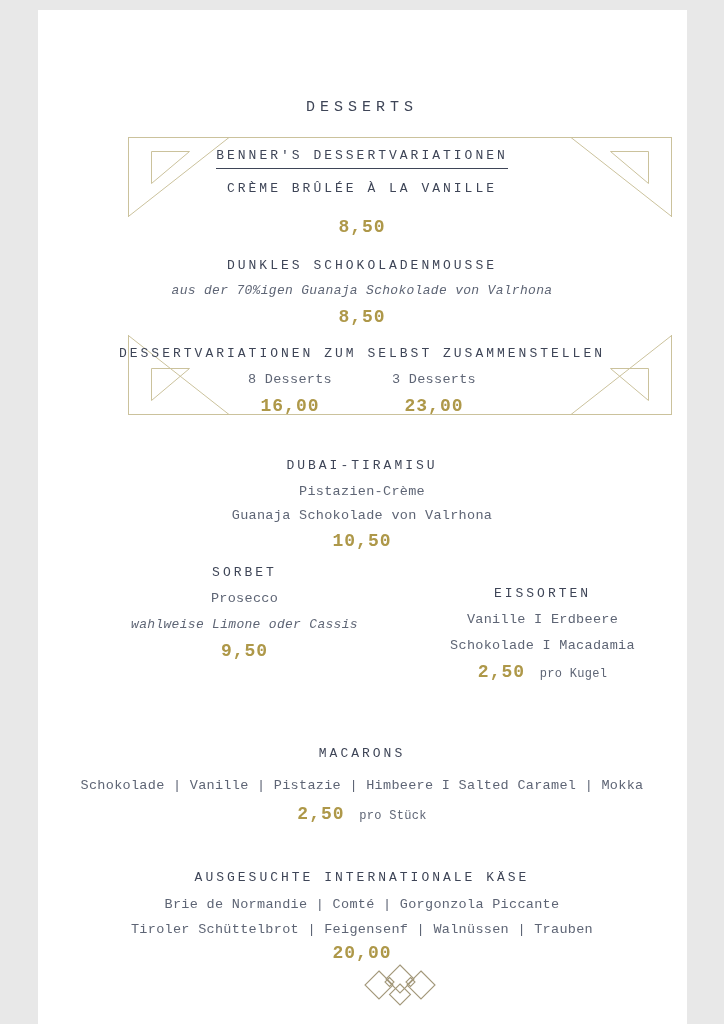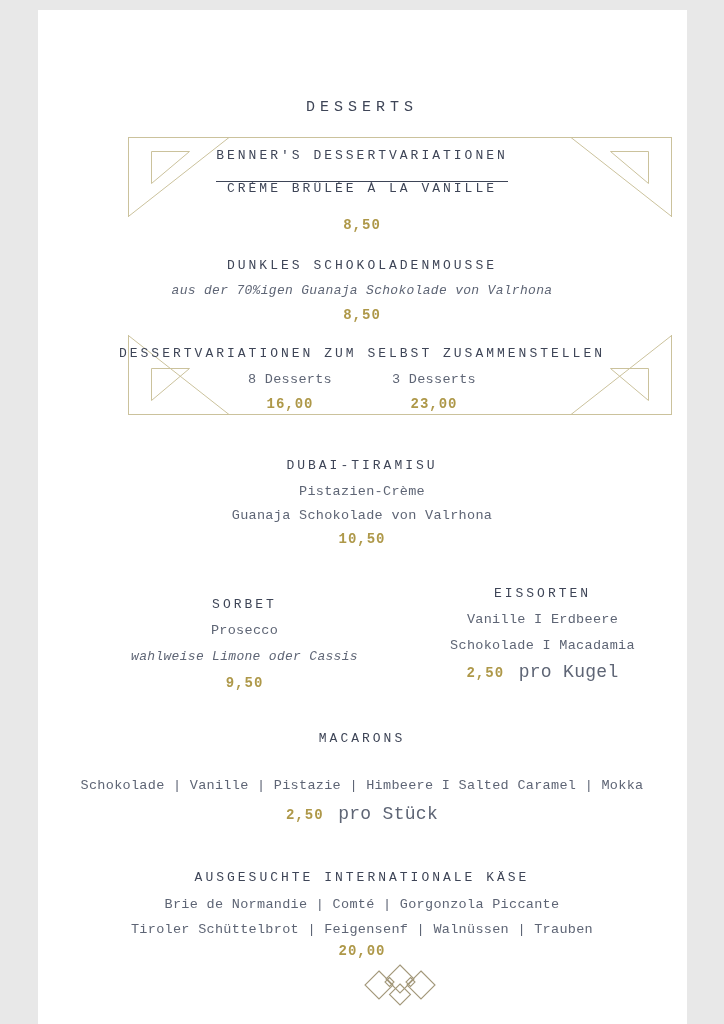--- a/index.html
+++ b/index.html
@@ -29,36 +29,36 @@
     font-size:15px;letter-spacing:5px;
     color:var(--c-heading);font-weight:400;
   }
   .heading{
     font-size:13px;letter-spacing:3px;
     color:var(--c-heading);font-weight:400;
   }
   .heading-underline{
     display:inline-block;
     border-bottom:1px solid var(--c-heading);
-    padding-bottom:17px;
+    padding-bottom:4px;
   }
   .body-line{
     font-size:13.5px;letter-spacing:0.3px;
     color:var(--c-body);font-weight:400;
   }
   .italic-line{
     font-size:13px;letter-spacing:0.3px;
     color:var(--c-body);font-style:italic;font-weight:400;
   }
   .price{
-    font-size:14px;letter-spacing:1px;
+    font-size:18px;letter-spacing:1px;
     color:var(--c-price);font-weight:700;
   }
   .price-suffix{
-    font-size:18px;letter-spacing:0.3px;
+    font-size:12px;letter-spacing:0.3px;
     color:var(--c-body);font-weight:400;
     margin-left:5px;
   }
   .options-row{
     display:flex;justify-content:center;gap:4px;
   }
   .options-row .opt{
     width:140px;text-align:center;
   }
   .column{
@@ -104,38 +104,38 @@
   <div class="center-block options-row" style="top:386px">
     <span class="opt price">16,00</span>
     <span class="opt price">23,00</span>
   </div>
 
   <div class="center-block heading" style="top:449px">DUBAI-TIRAMISU</div>
   <div class="center-block body-line" style="top:474px">Pistazien-Crème</div>
   <div class="center-block body-line" style="top:498px">Guanaja Schokolade von Valrhona</div>
   <div class="center-block price" style="top:521px">10,50</div>
 
-  <div class="column" style="left:40px;top:588px;width:334px">
+  <div class="column" style="left:40px;top:556px;width:334px">
     <div class="col-row heading">SORBET</div>
     <div class="col-row body-line">Prosecco</div>
     <div class="col-row italic-line">wahlweise Limone oder Cassis</div>
     <div class="col-row price">9,50</div>
   </div>
 
   <div class="column" style="left:368px;top:577px;width:274px">
     <div class="col-row heading">EISSORTEN</div>
     <div class="col-row body-line">Vanille I Erdbeere</div>
     <div class="col-row body-line">Schokolade I Macadamia</div>
     <div class="col-row">
       <span class="price">2,50</span>
       <span class="price-suffix">pro Kugel</span>
     </div>
   </div>
 
-  <div class="center-block heading" style="top:722px">MACARONS</div>
+  <div class="center-block heading" style="top:737px">MACARONS</div>
   <div class="center-block body-line" style="top:768px">Schokolade | Vanille | Pistazie | Himbeere I Salted Caramel | Mokka</div>
   <div class="center-block" style="top:794px">
     <span class="price">2,50</span>
     <span class="price-suffix">pro Stück</span>
   </div>
 
   <div class="center-block heading" style="top:861px">AUSGESUCHTE INTERNATIONALE KÄSE</div>
   <div class="center-block body-line" style="top:887px">Brie de Normandie | Comté | Gorgonzola Piccante</div>
   <div class="center-block body-line" style="top:912px">Tiroler Schüttelbrot | Feigensenf | Walnüssen | Trauben</div>
   <div class="center-block price" style="top:933px">20,00</div>

